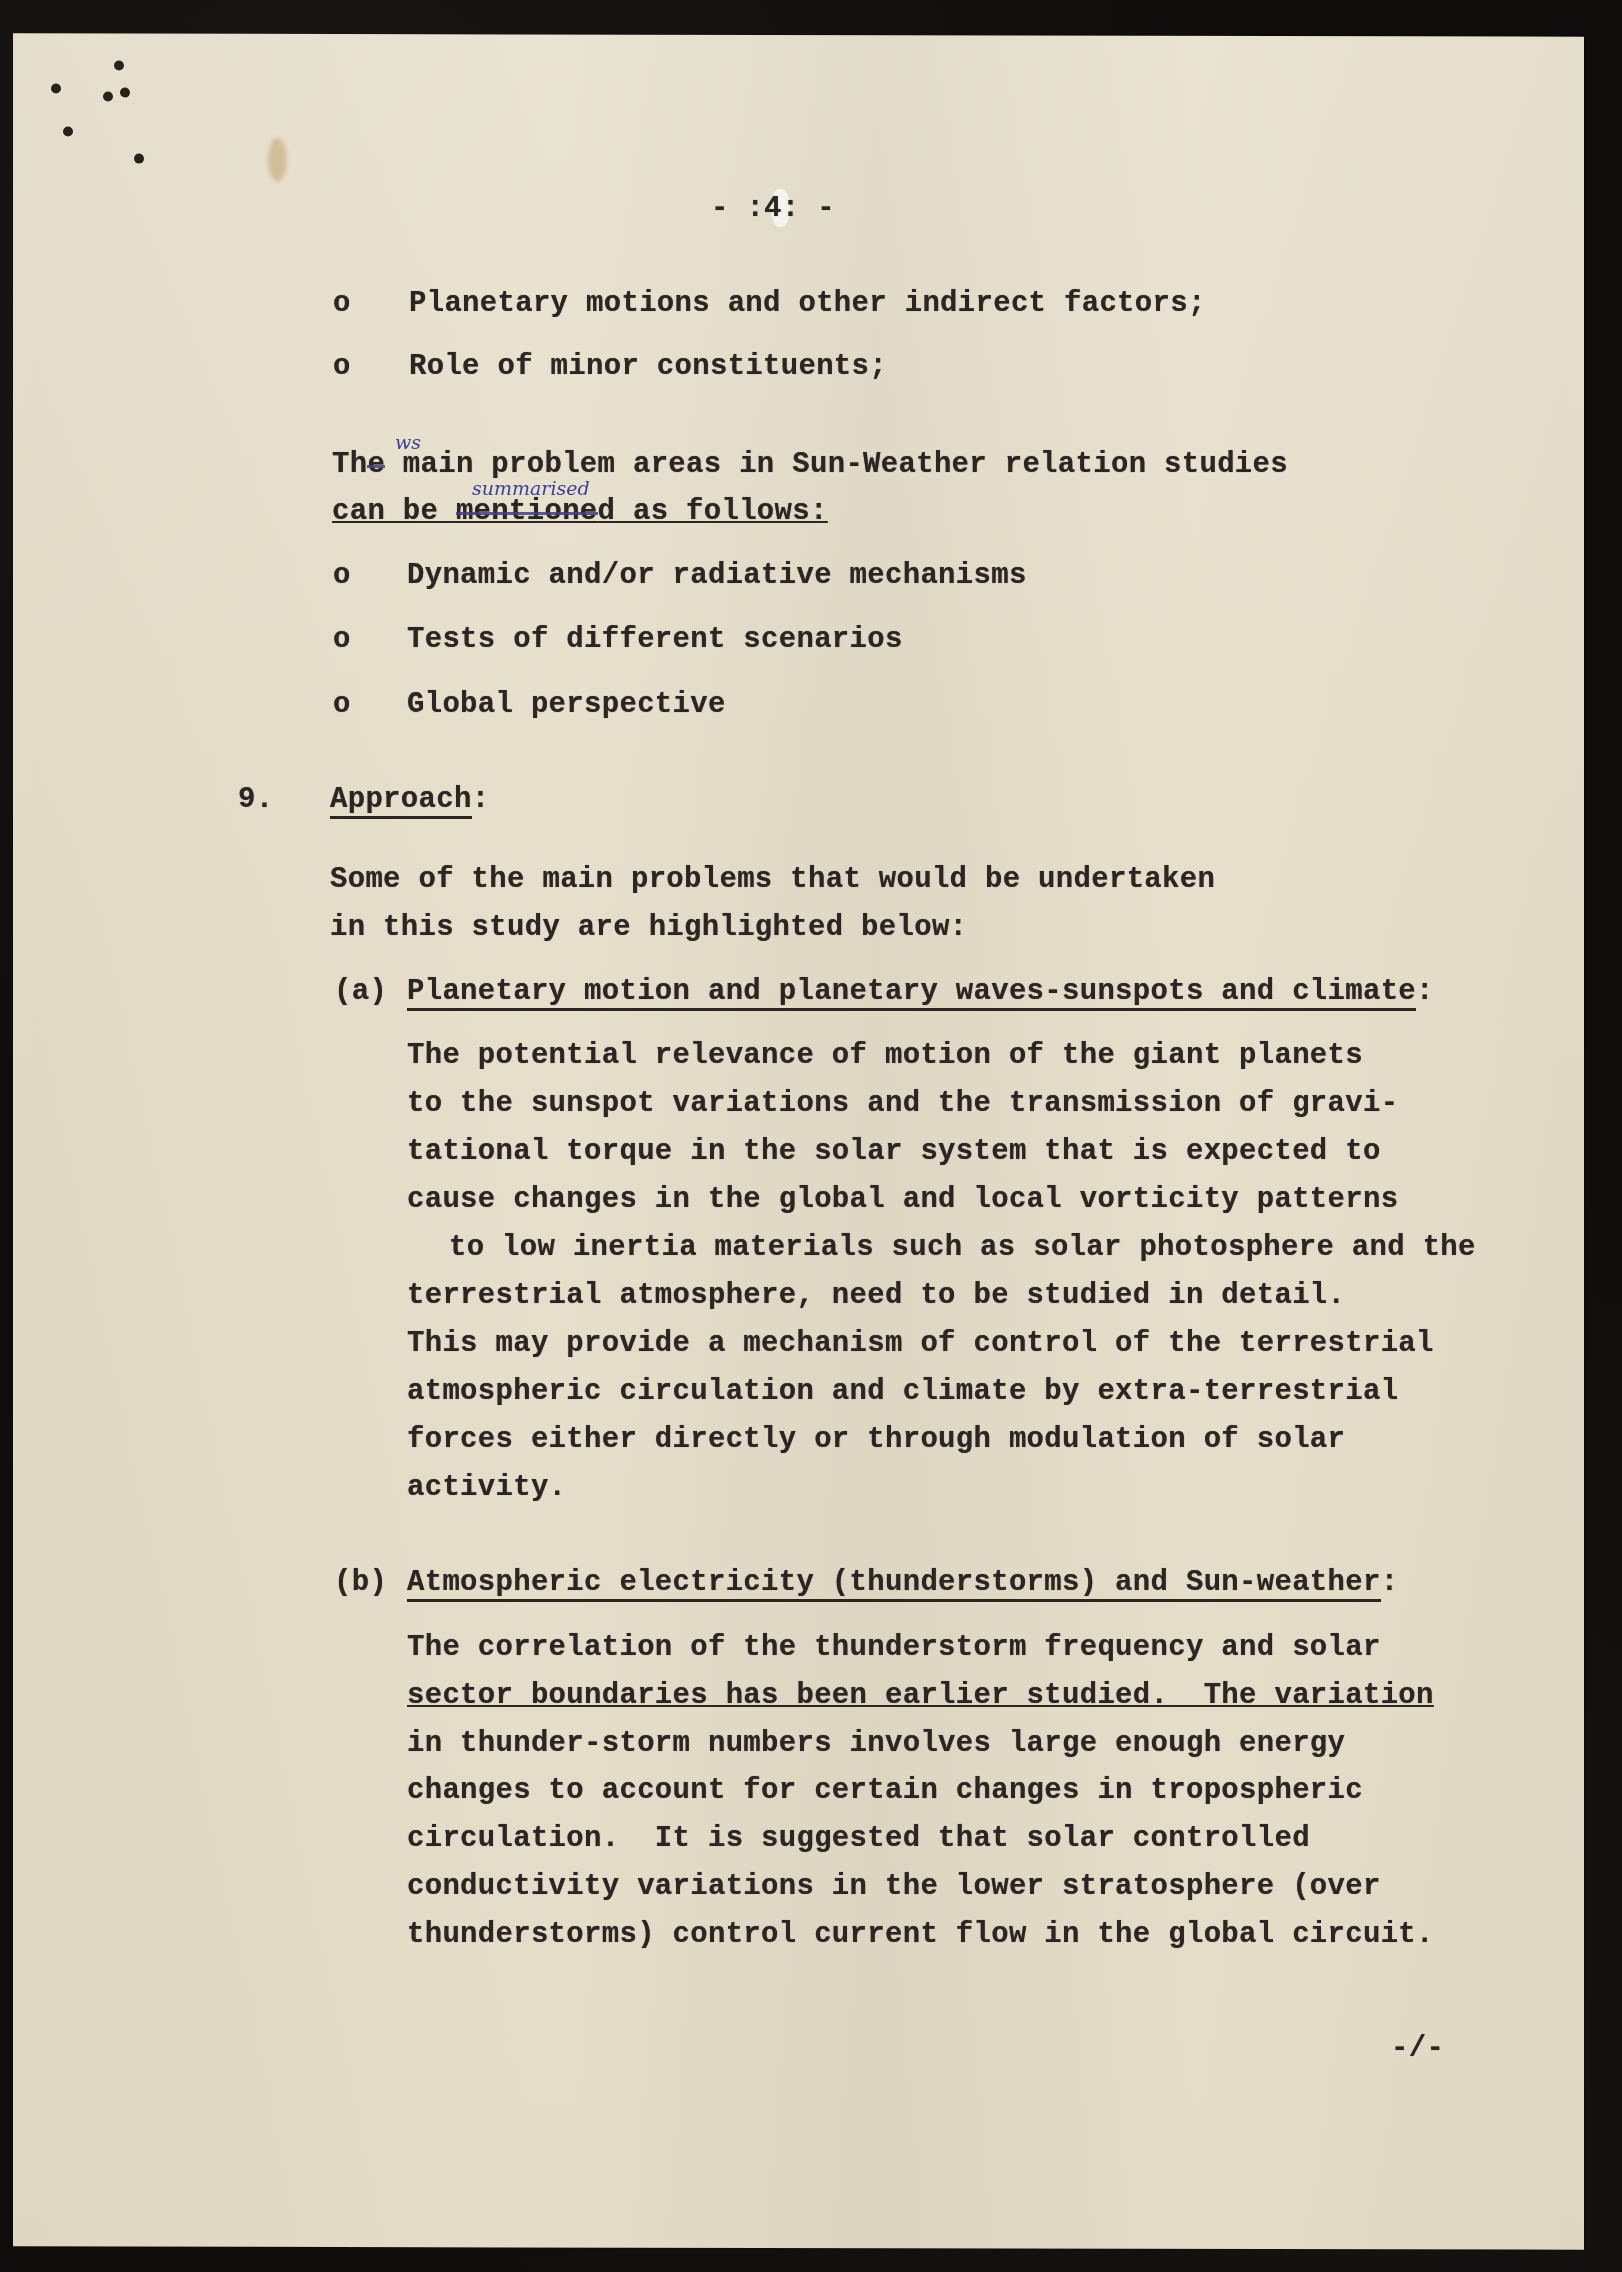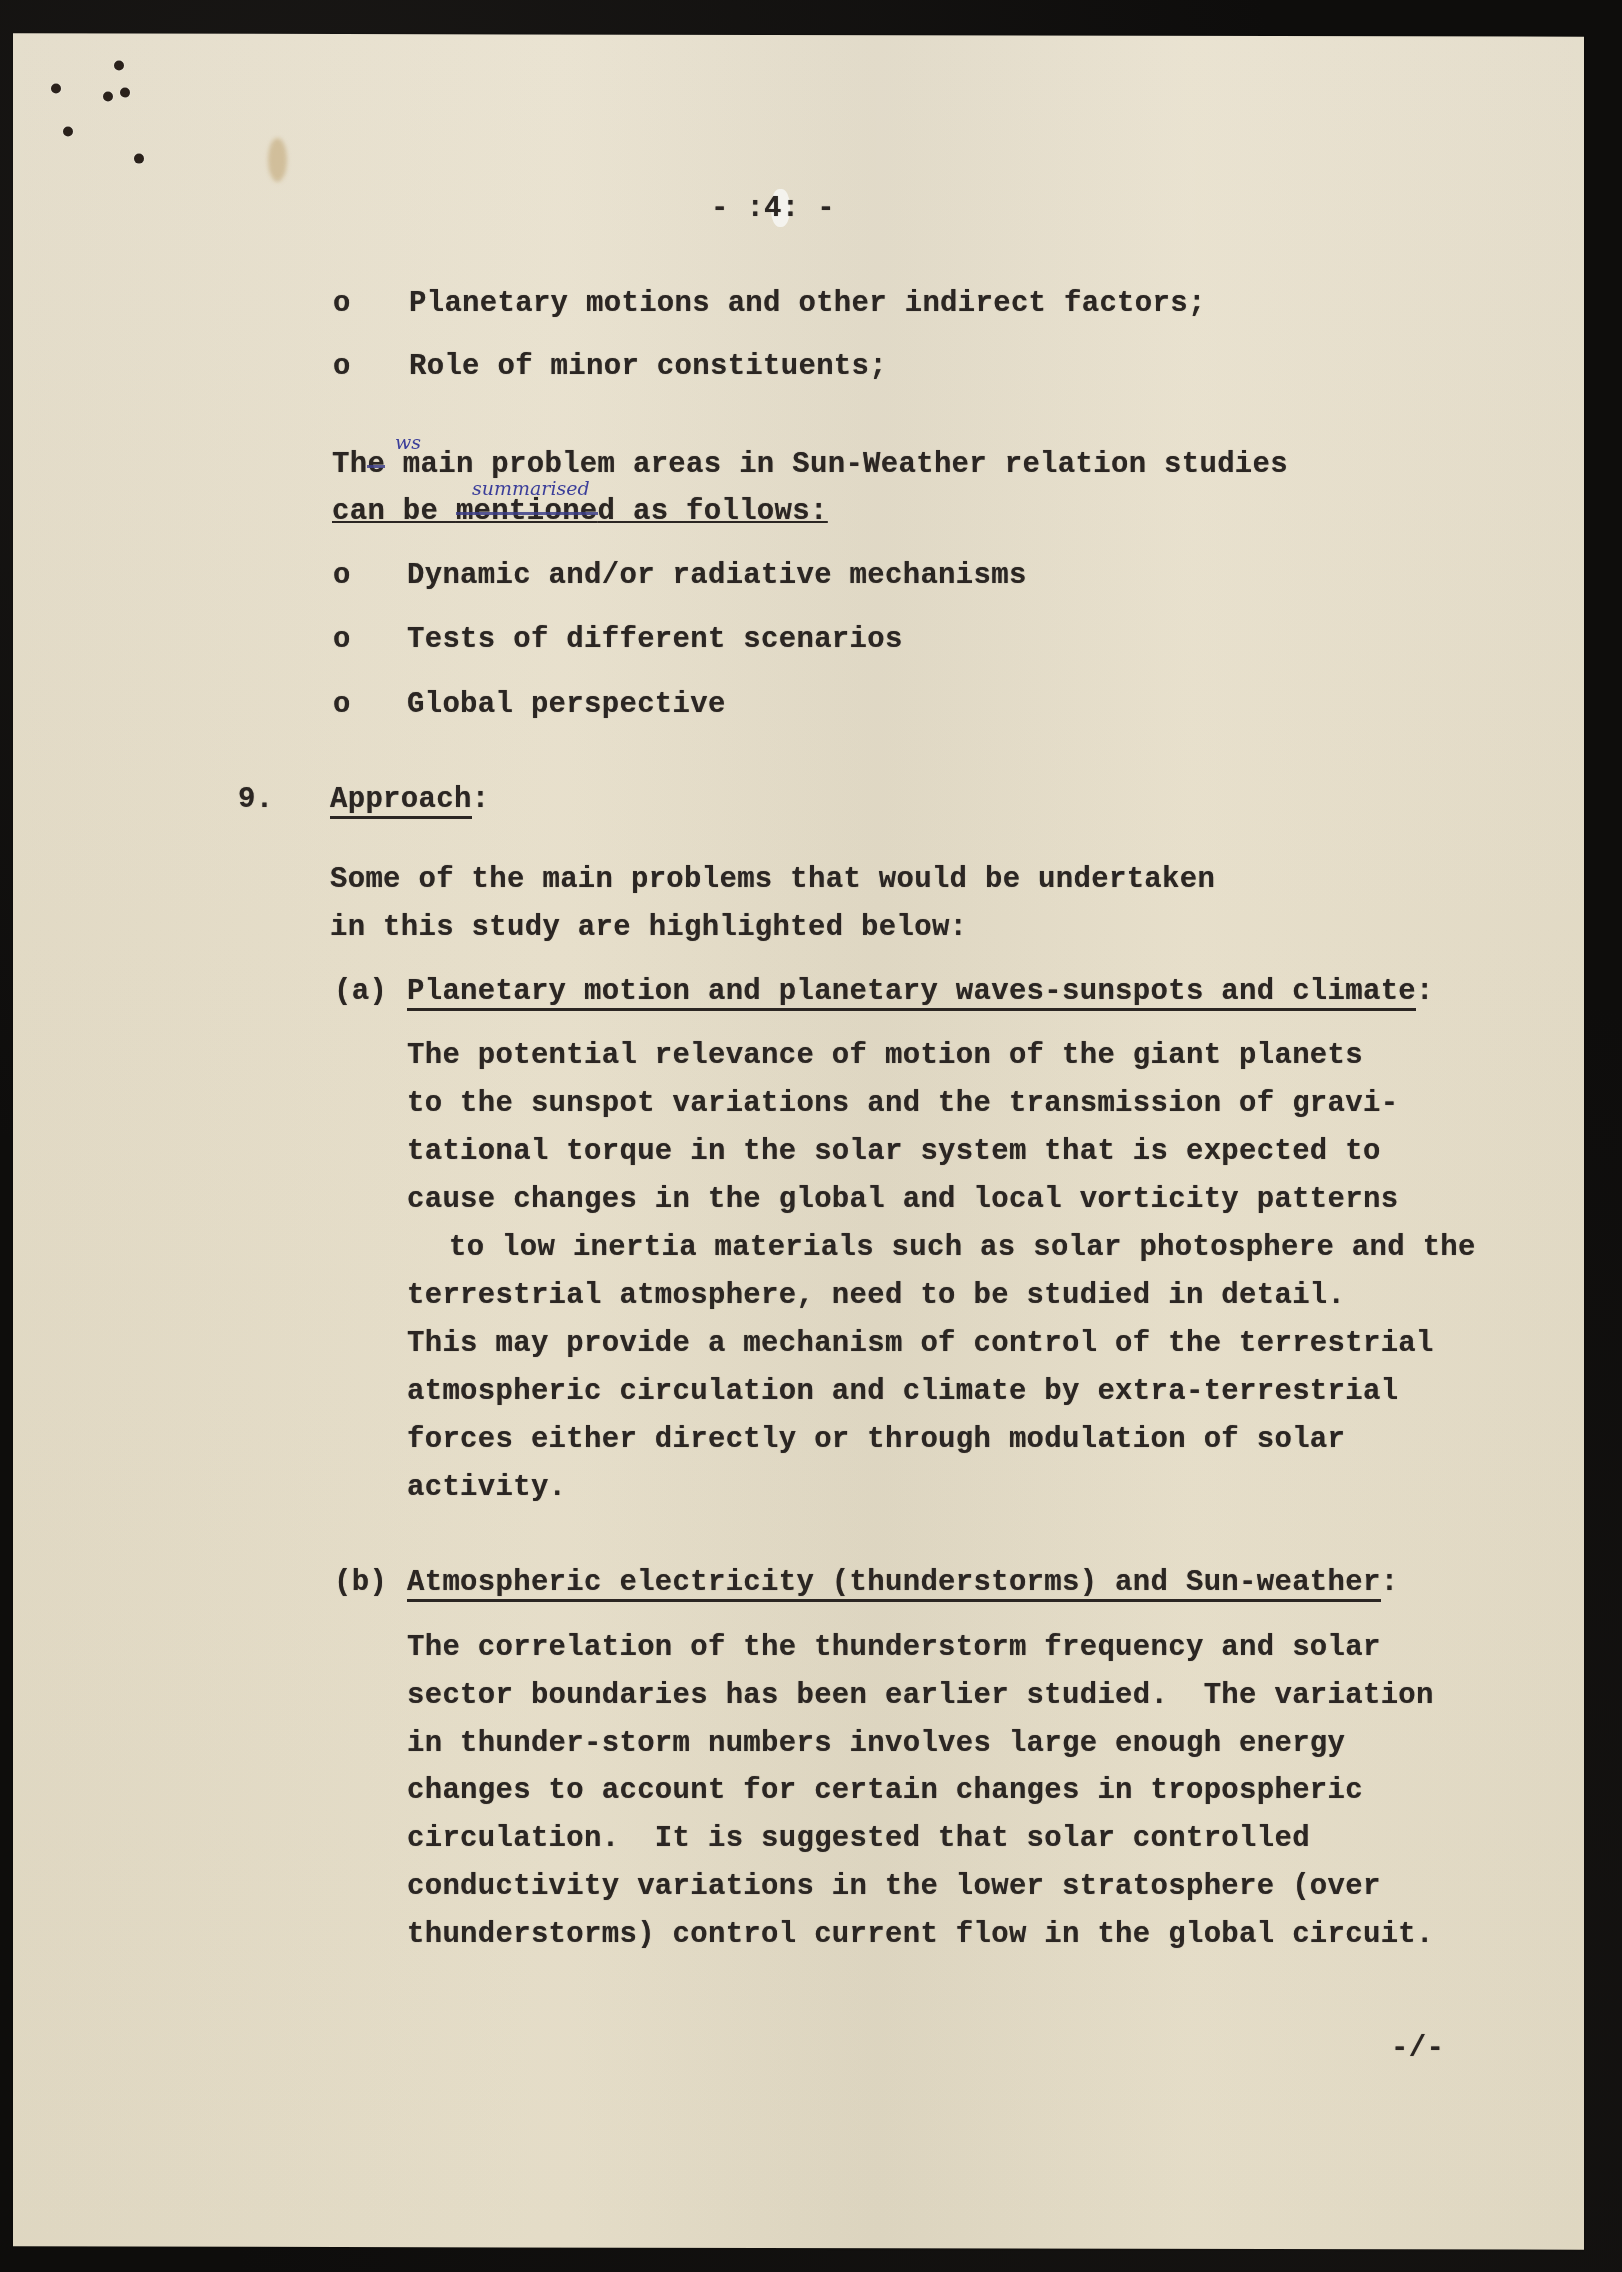--- a/index.html
+++ b/index.html
@@ -115,21 +115,21 @@
   <div class="txt" style="left:407px;top:1377px;">atmospheric circulation and climate by extra-terrestrial</div>
   <div class="txt" style="left:407px;top:1425px;text-align:center;">forces either directly or through modulation of solar</div>
   <div class="txt" style="left:407px;top:1473px;">activity.</div>
 </div>
 
 <div class="txt" style="left:334px;top:1568px;">(b)</div>
 <div class="txt" style="left:407px;top:1568px;"><span class="u">Atmospheric electricity (thunderstorms) and Sun-weather</span><span>:</span></div>
 
 <div>
   <div class="txt" style="left:407px;top:1633px;">The correlation of the thunderstorm frequency and solar</div>
-  <div class="txt" style="left:407px;top:1681px;">sector boundaries has been earlier studied.  The variation</div>
+  <div class="txt" style="left:407px;top:1681px;text-decoration:underline;">sector boundaries has been earlier studied.  The variation</div>
   <div class="txt" style="left:407px;top:1729px;">in thunder-storm numbers involves large enough energy</div>
   <div class="txt" style="left:407px;top:1776px;">changes to account for certain changes in tropospheric</div>
   <div class="txt" style="left:407px;top:1824px;">circulation.  It is suggested that solar controlled</div>
   <div class="txt" style="left:407px;top:1872px;">conductivity variations in the lower stratosphere (over</div>
   <div class="txt" style="left:407px;top:1920px;">thunderstorms) control current flow in the global circuit.</div>
 </div>
 
 <div class="txt" style="left:1391px;top:2034px;">-/-</div>
 
 

